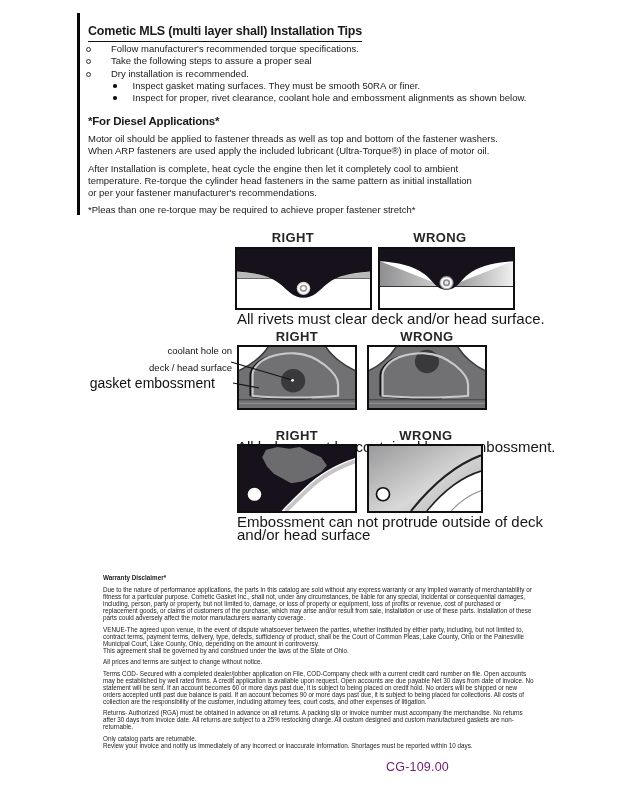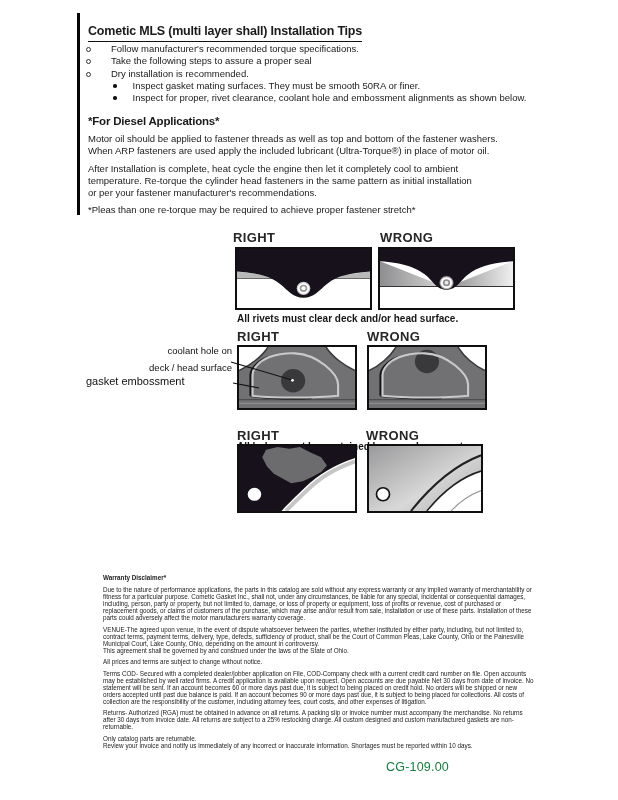--- a/index.html
+++ b/index.html
@@ -20,47 +20,47 @@
   .b-row.sub{padding-left:27px;gap:16px;}
   .dot-open{flex:0 0 auto;width:3px;height:3px;border:1px solid #333;border-radius:50%;margin-top:4px;}
   .dot-fill{flex:0 0 auto;width:3.5px;height:3.5px;background:#111;border-radius:50%;margin-top:4.2px;}
   
   #diesel-heading{left:88px;top:115px;font-size:11.5px;font-weight:bold;letter-spacing:-0.2px;}
   .para{left:88px;width:480px;font-size:9.5px;line-height:12px;white-space:pre-line;}
   #para1{top:133px;}
   #para2{top:163px;}
   #retorque-note{top:204px;}
   
-  .rw-label{font-size:13px;font-weight:600;letter-spacing:0.4px;color:#262626;width:120px;white-space:nowrap;}
+  .rw-label{font-size:13px;font-weight:600;letter-spacing:0.4px;color:#262626;text-align:center;width:120px;white-space:nowrap;}
   .dbox{border:2px solid #0f0f0f;box-sizing:border-box;background:#fff;}
   .dbox svg{display:block;width:100%;height:100%;}
-  .caption{font-size:10px;font-weight:700;color:#161616;line-height:12.5px;white-space:pre-line;}
+  .caption{font-size:15px;font-weight:400;color:#161616;line-height:12.5px;white-space:pre-line;}
   #cap-row1{left:237px;top:313px;}
   #cap-row2{left:237px;top:413px;margin-top:28px;}
   #cap-row3{left:237px;top:516px;}
   
   #r1-label-right{left:233px;top:230px;}  #r1-label-wrong{left:380px;top:230px;}
   #r1-box-right{left:235px;top:247px;width:137px;height:63px;}
   #r1-box-wrong{left:378px;top:247px;width:137px;height:63px;}
   #r2-label-right{left:237px;top:329px;}  #r2-label-wrong{left:367px;top:329px;}
   #r2-box-right{left:237px;top:345px;width:120px;height:65px;}
   #r2-box-wrong{left:367px;top:345px;width:120px;height:65px;}
   #r3-label-right{left:237px;top:428px;}  #r3-label-wrong{left:366px;top:428px;}
   #r3-box-right{left:237px;top:444px;width:120px;height:69px;}
   #r3-box-wrong{left:367px;top:444px;width:116px;height:69px;}
   
   #callout-coolant{left:95px;top:342px;width:137px;font-size:9.5px;line-height:17px;text-align:right;white-space:pre-line;color:#101010;}
-  #callout-emboss{left:86px;top:375px;width:137px;font-size:11px;white-space:nowrap;color:#101010;}
+  #callout-emboss{left:78px;top:375px;width:137px;font-size:14px;text-align:right;white-space:nowrap;color:#101010;}
   #leader-overlay{left:0;top:338px;width:618px;height:80px;pointer-events:none;}
   
   #legal{left:103px;top:574px;width:432px;font-size:6.3px;line-height:7px;color:#222;}
   #legal .lp{margin:0 0 4.5px 0;white-space:pre-line;}
   #legal .lp.head{font-weight:bold;margin-bottom:5px;}
   
-  #footer-code{left:386px;top:760px;font-size:12.5px;letter-spacing:0.2px;color:#15803d;}
+  #footer-code{left:386px;top:760px;font-size:12.5px;letter-spacing:0.2px;color:#701a75;}
 </style>
 </head>
 <body>
 
 <div id="page">
 
   <div id="margin-rule" class="abs"></div>
 
   <div id="title" class="abs">Cometic MLS (multi layer shall) Installation Tips</div>
 
@@ -209,20 +209,22 @@
       </defs>
       <rect width="120" height="70" fill="#ffffff"></rect>
       <path d="M0,0 H120 V10 C96,19 72,36 45,70 L0,70 Z" fill="url(#w3a)"></path>
       <path d="M120,10 C96,19 72,36 45,70 L62,70 C80,48 100,33 120,27 Z" fill="url(#w3b)"></path>
       <path d="M120,10 C96,19 72,36 45,70" fill="none" stroke="#212121" stroke-width="2.2"></path>
       <path d="M120,27 C100,33 80,48 62,70" fill="none" stroke="#212121" stroke-width="1.7"></path>
       <path d="M120,48 C107,53 96,61 88,70" fill="none" stroke="#9a9a9a" stroke-width="1.3"></path>
       <circle cx="15" cy="52" r="7" fill="#ffffff" stroke="#111111" stroke-width="1.8"></circle>
     </svg>
   </div>
+  <div id="cap-row3" class="abs caption">Embossment can not protrude outside of deck
+and/or head surface</div>
 
   <div id="legal" class="abs">
     <p class="lp head">Warranty Disclaimer*</p>
     <p class="lp">Due to the nature of performance applications, the parts in this catalog are sold without any express warranty or any implied warranty of merchantability or fitness for a particular purpose.  Cometic Gasket Inc., shall not, under any circumstances, be liable for any special, incidental or consequential damages, including, person, party or property, but not limited to, damage, or loss of property or equipment, loss of profits or revenue, cost of purchased or replacement goods, or claims of customers of the purchase, which may arise and/or result from sale, installation or use of these parts.  Installation of these parts could adversely affect the motor manufacturers warranty coverage.</p>
     <p class="lp">VENUE-The agreed upon venue, in the event of dispute whatsoever between the parties, whether instituted by either party, including, but not limited to, contract terms, payment terms, delivery, type, defects, sufficiency of product, shall be the Court of Common Pleas, Lake County, Ohio or the Painesville Municipal Court, Lake County, Ohio, depending on the amount in controversy.
 This agreement shall be governed by and construed under the laws of the State of Ohio.</p>
     <p class="lp">All prices and terms are subject to change without notice.</p>
     <p class="lp">Terms COD- Secured with a completed dealer/jobber application on File, COD-Company check with a current credit card number on file.  Open accounts may be established by well rated firms.  A credit application is available upon request.  Open accounts are due payable Net 30 days from date of invoice.  No statement will be sent.  If an account becomes 60 or more days past due, it is subject to being placed on credit hold.  No orders will be shipped or new orders accepted until past due balance is paid.  If an account becomes 90 or more days past due, it is subject to being placed for collections.  All costs of collection are the responsibility of the customer, including attorney fees, court costs, and other expenses of litigation.</p>
     <p class="lp">Returns- Authorized (RGA) must be obtained in advance on all returns.  A packing slip or invoice number must accompany the merchandise.  No returns after 30 days from invoice date.  All returns are subject to a 25% restocking charge.  All custom designed and custom manufactured gaskets are non-returnable.</p>
     <p class="lp">Only catalog parts are returnable.

